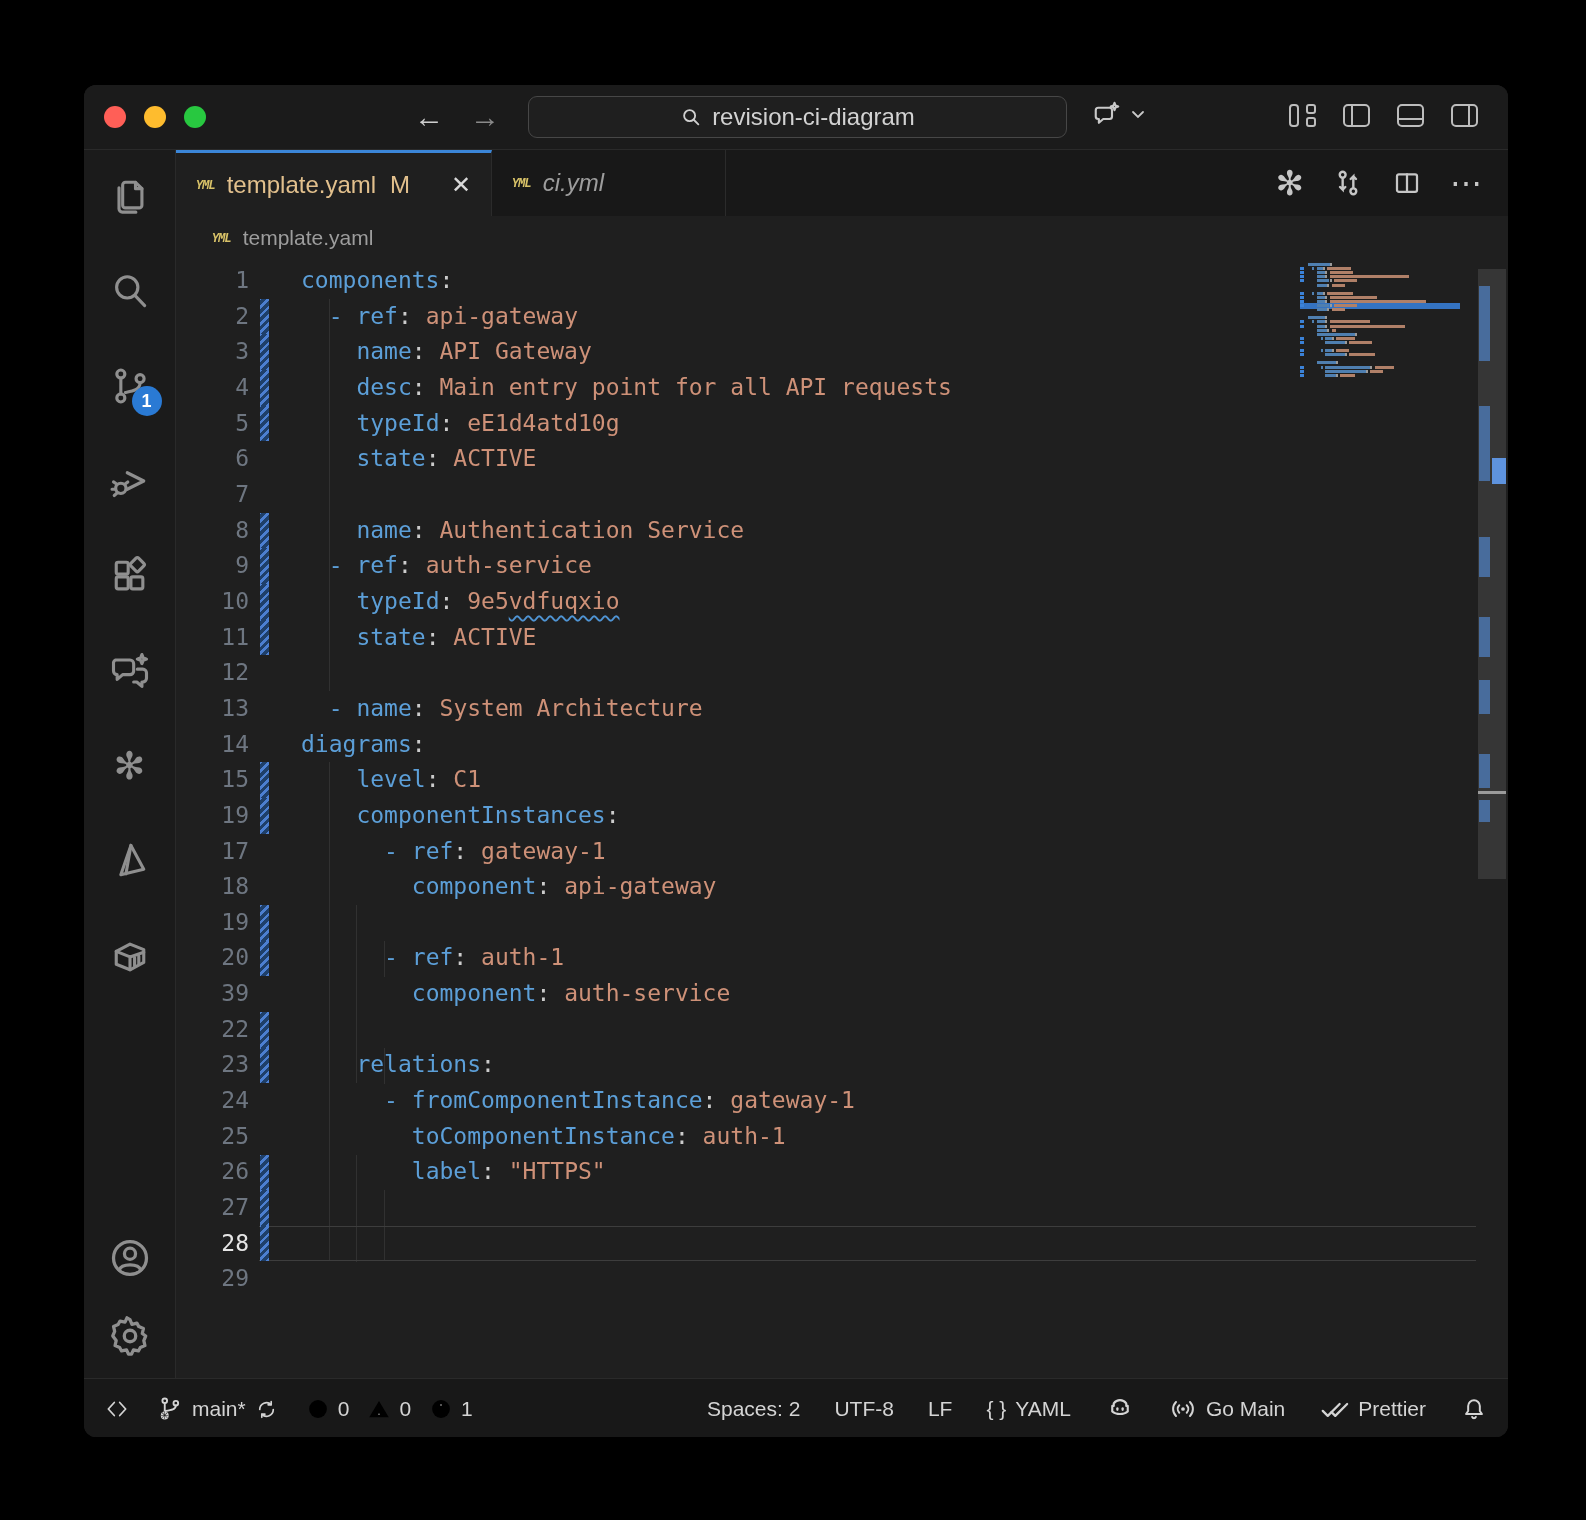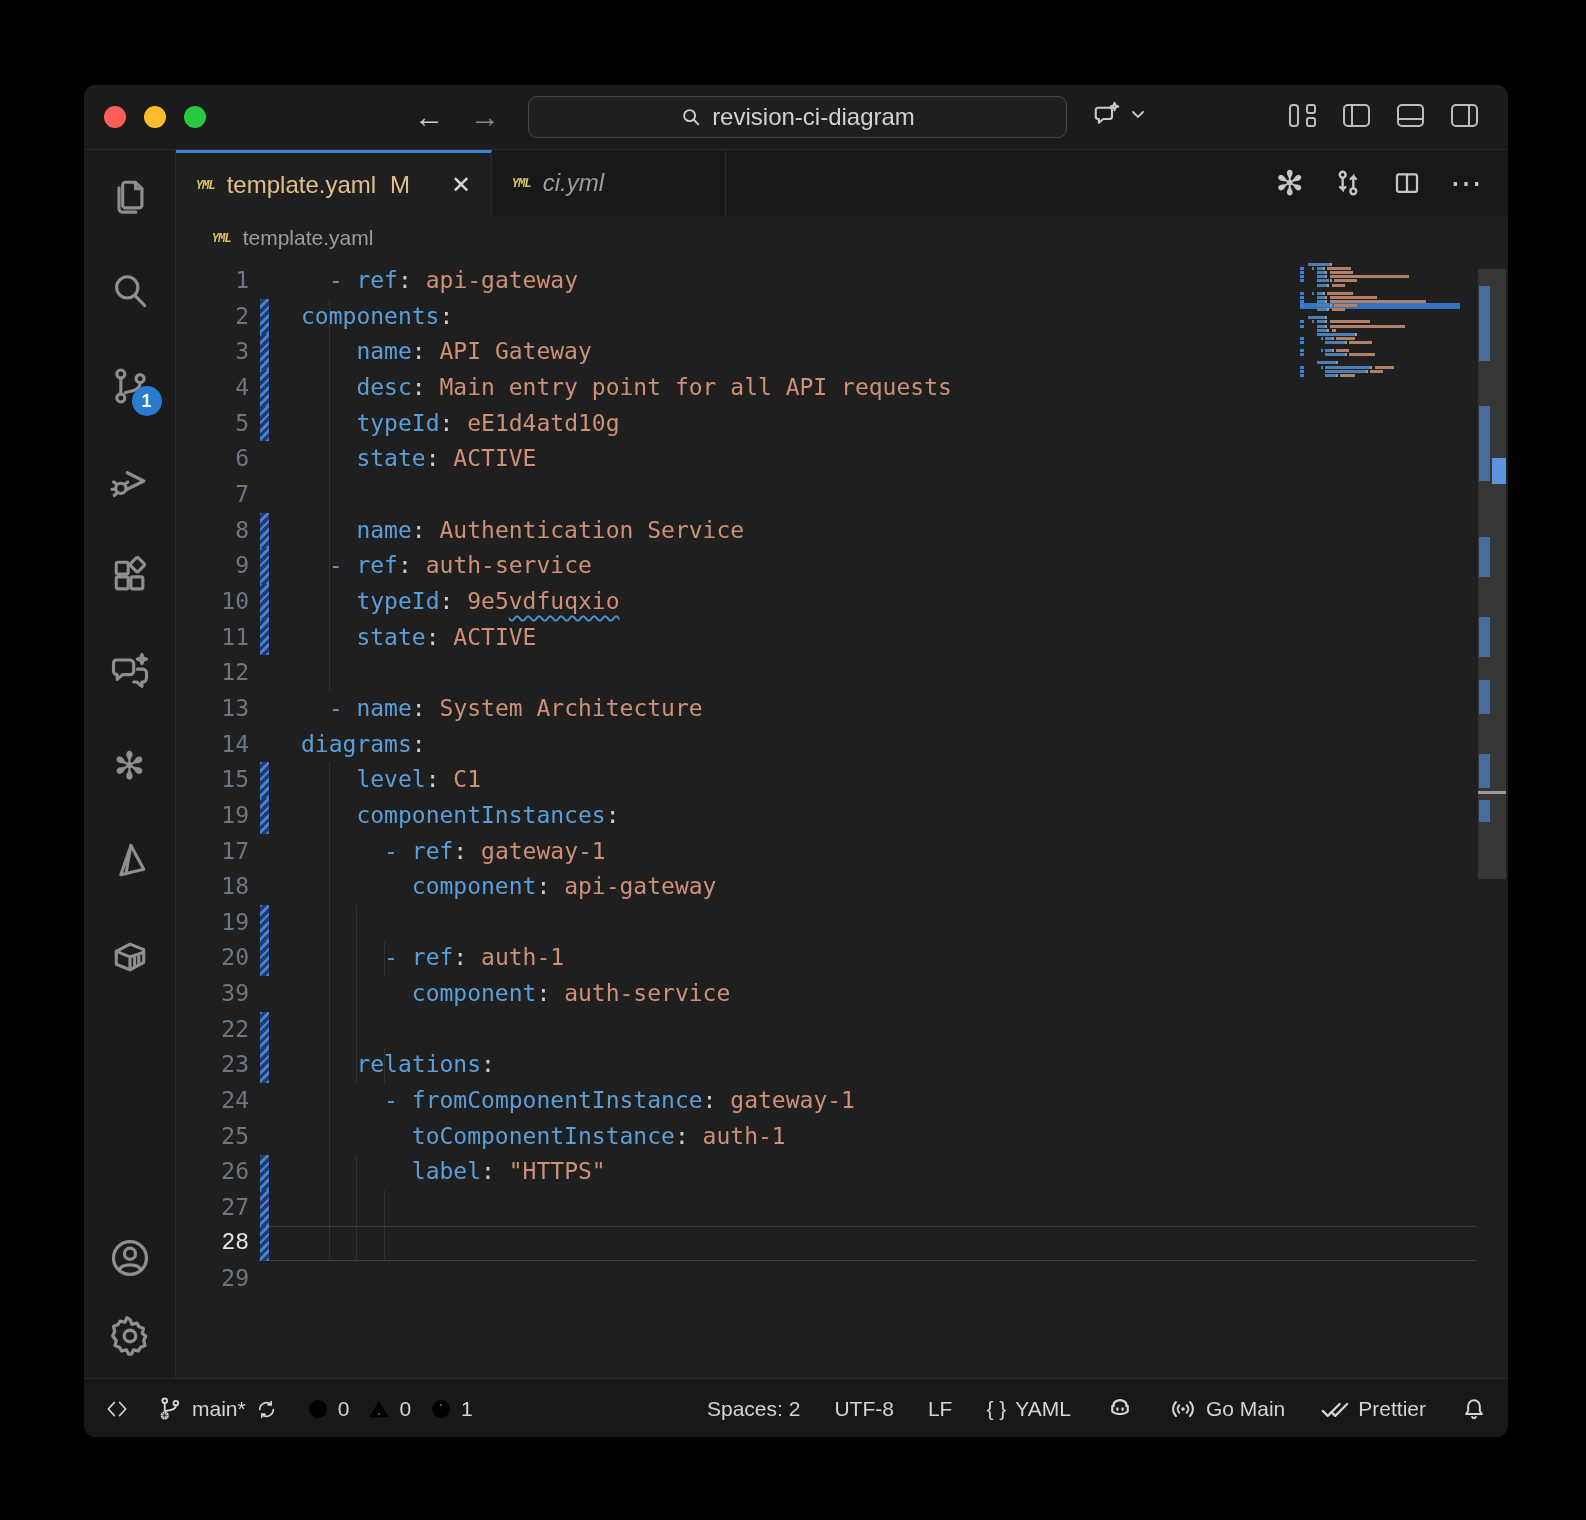--- a/index.html
+++ b/index.html
@@ -36,21 +36,21 @@
   .tab .x{margin-left:auto;color:#d8d8d8;font-size:24px;font-style:normal;}
   .gitm{margin-left:14px;}
   .ymlicon{color:#d8c268;font-family:"DejaVu Sans Mono",monospace;font-weight:bold;font-style:italic;font-size:12px;letter-spacing:-1px;margin-right:12px;flex:none;}
   .editor-actions{position:absolute;right:26px;top:0;height:66px;display:flex;align-items:center;gap:28px;color:#c6c6c6;}
   .editor-actions svg{stroke:#c6c6c6;fill:none;stroke-width:1.8;stroke-linecap:round;}
   .breadcrumb{height:44px;display:flex;align-items:center;padding-left:36px;color:#9d9d9d;font-size:21px;background:#1f1f1f;flex:none;}
   
   .content{position:relative;flex:1;background:#1f1f1f;overflow:hidden;}
   #gutter{position:absolute;left:0;top:3px;width:73px;text-align:right;}
   #gutter .ln{height:35.66px;line-height:35.66px;font-family:"DejaVu Sans Mono",monospace;font-size:23px;color:#6e7681;}
-  #gutter .ln.cur{color:#e6e6e6;font-family:Liberation Mono, monospace;}
+  #gutter .ln.cur{color:#e6e6e6;}
   #gutter-marks{position:absolute;left:84px;top:0;width:9px;}
   .gmark{position:absolute;left:0;width:9px;height:35.66px;background:repeating-linear-gradient(315deg,#4c7fd0 0 2.5px,#1e3f69 2.5px 6px);}
   #code{position:absolute;left:125px;top:3px;right:210px;}
   .cl{height:35.66px;line-height:35.66px;font-family:"DejaVu Sans Mono",monospace;font-size:23px;white-space:pre;}
   .tk-k{color:#5c9fd8;} .tk-p{color:#cccccc;} .tk-v{color:#ce9178;}
   .tk-q{color:#ce9178;text-decoration:underline wavy #4f94d4 2px;text-underline-offset:6px;}
   .iguide{position:absolute;width:1px;background:#313131;}
   .curline{position:absolute;left:83px;right:32px;height:35.66px;border-top:1.5px solid #3d3d3d;border-bottom:1.5px solid #3d3d3d;box-sizing:border-box;}
   
   #minimap{position:absolute;right:48px;top:0;bottom:0;width:160px;}
@@ -283,22 +283,22 @@
             <div class="gmark" style="top: 537.9px;"></div>
             <div class="gmark" style="top: 644.88px;"></div>
             <div class="gmark" style="top: 680.54px;"></div>
             <div class="gmark" style="top: 751.86px;"></div>
             <div class="gmark" style="top: 787.52px;"></div>
             <div class="gmark" style="top: 894.5px;"></div>
             <div class="gmark" style="top: 930.16px;"></div>
             <div class="gmark" style="top: 965.82px;"></div>
           </div>
         <div id="code">
+            <div class="cl"><span class="tk-k">components</span><span class="tk-p">:</span></div>
             <div class="cl"><span class="tk-w">  </span><span class="tk-k">-</span><span class="tk-w"> </span><span class="tk-k">ref</span><span class="tk-p">:</span><span class="tk-w"> </span><span class="tk-v">api-gateway</span></div>
-            <div class="cl"><span class="tk-k">components</span><span class="tk-p">:</span></div>
             <div class="cl"><span class="tk-w">    </span><span class="tk-k">name</span><span class="tk-p">:</span><span class="tk-w"> </span><span class="tk-v">API Gateway</span></div>
             <div class="cl"><span class="tk-w">    </span><span class="tk-k">desc</span><span class="tk-p">:</span><span class="tk-w"> </span><span class="tk-v">Main entry point for all API requests</span></div>
             <div class="cl"><span class="tk-w">    </span><span class="tk-k">typeId</span><span class="tk-p">:</span><span class="tk-w"> </span><span class="tk-v">eE1d4atd10g</span></div>
             <div class="cl"><span class="tk-w">    </span><span class="tk-k">state</span><span class="tk-p">:</span><span class="tk-w"> </span><span class="tk-v">ACTIVE</span></div>
             <div class="cl"></div>
             <div class="cl"><span class="tk-w">    </span><span class="tk-k">name</span><span class="tk-p">:</span><span class="tk-w"> </span><span class="tk-v">Authentication Service</span></div>
             <div class="cl"><span class="tk-w">  </span><span class="tk-k">-</span><span class="tk-w"> </span><span class="tk-k">ref</span><span class="tk-p">:</span><span class="tk-w"> </span><span class="tk-v">auth-service</span></div>
             <div class="cl"><span class="tk-w">    </span><span class="tk-k">typeId</span><span class="tk-p">:</span><span class="tk-w"> </span><span class="tk-v">9e5</span><span class="tk-q">vdfuqxio</span></div>
             <div class="cl"><span class="tk-w">    </span><span class="tk-k">state</span><span class="tk-p">:</span><span class="tk-w"> </span><span class="tk-v">ACTIVE</span></div>
             <div class="cl"></div>

